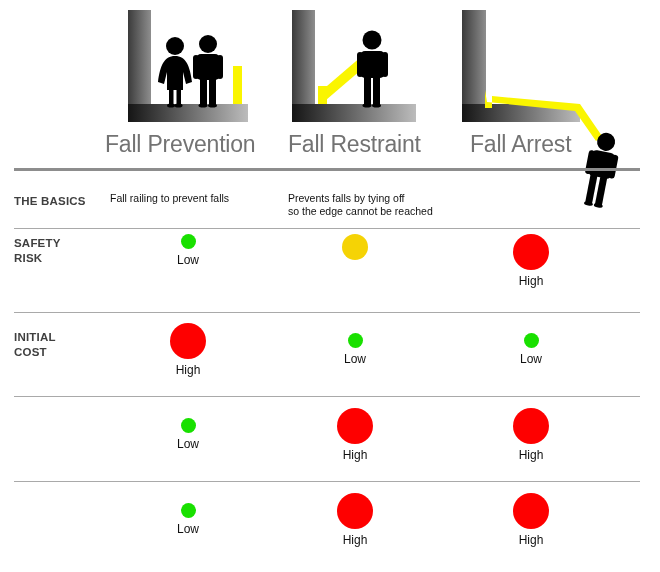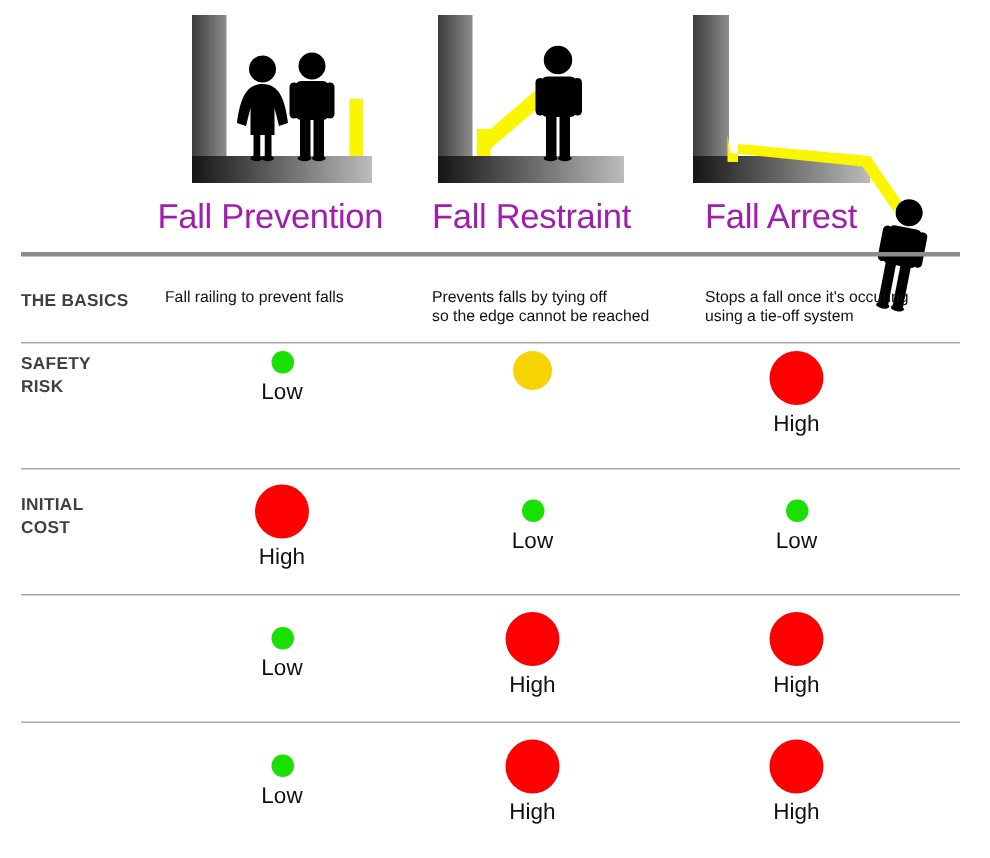--- a/index.html
+++ b/index.html
@@ -35,21 +35,21 @@
   #headings {
     position: absolute;
     left: 0; top: 131px;
     width: 660px; height: 32px;
   }
   .col-head {
     position: absolute;
     top: 0;
     font-size: 23px;
     font-weight: 400;
-    color: #a21caf;
+    color: #737373;
     letter-spacing: -0.2px;
     white-space: nowrap;
   }
   .col-head.c1 { left: 105px; }
   .col-head.c2 { left: 288px; }
   .col-head.c3 { left: 470px; text-align: center; }
 
   
   .rule {
     position: absolute;
@@ -99,21 +99,21 @@
   .dot {
     border-radius: 50%;
     margin: 0 auto;
     display: block;
   }
   .dot.low    { width: 15px;  height: 15px; }
   .dot.medium { width: 26px;  height: 26px; }
   .dot.high   { width: 36px;  height: 36px; }
   .dot-label {
     display: block;
-    font-size: 15px;
+    font-size: 12px;
     color: #111111;
     margin-top: 4px;
   }
 </style>
 </head>
 <body>
 
 <div id="illustrations">
 
   <div class="scene s1">
@@ -219,21 +219,20 @@
 <div class="rule thick"></div>
 <div class="rule thin" style="top:228px"></div>
 <div class="rule thin" style="top:312px"></div>
 <div class="rule thin" style="top:396px"></div>
 <div class="rule thin" style="top:481px"></div>
 
 <div class="row" style="top:192px;height:36px">
   <div class="row-label" style="top:2px">THE BASICS</div>
   <div class="basics-text" style="left:110px;top:0">Fall railing to prevent falls</div>
   <div class="basics-text" style="left:288px;top:0">Prevents falls by tying off<br>so the edge cannot be reached</div>
-  <div class="basics-text" style="left:470px;top:0">Stops a fall once it's occuring<br>using a tie-off system</div>
 </div>
 
 <div class="row" style="top:234px;height:64px">
   <div class="row-label" style="top:2px">SAFETY<br>RISK</div>
   <div class="cell" style="left:118px;top:0">
     <span class="dot low" style="background: rgb(25, 224, 0);"></span>
     <span class="dot-label">Low</span>
   </div>
   <div class="cell" style="left:285px;top:0">
     <span class="dot medium" style="background: rgb(245, 211, 5);"></span>

